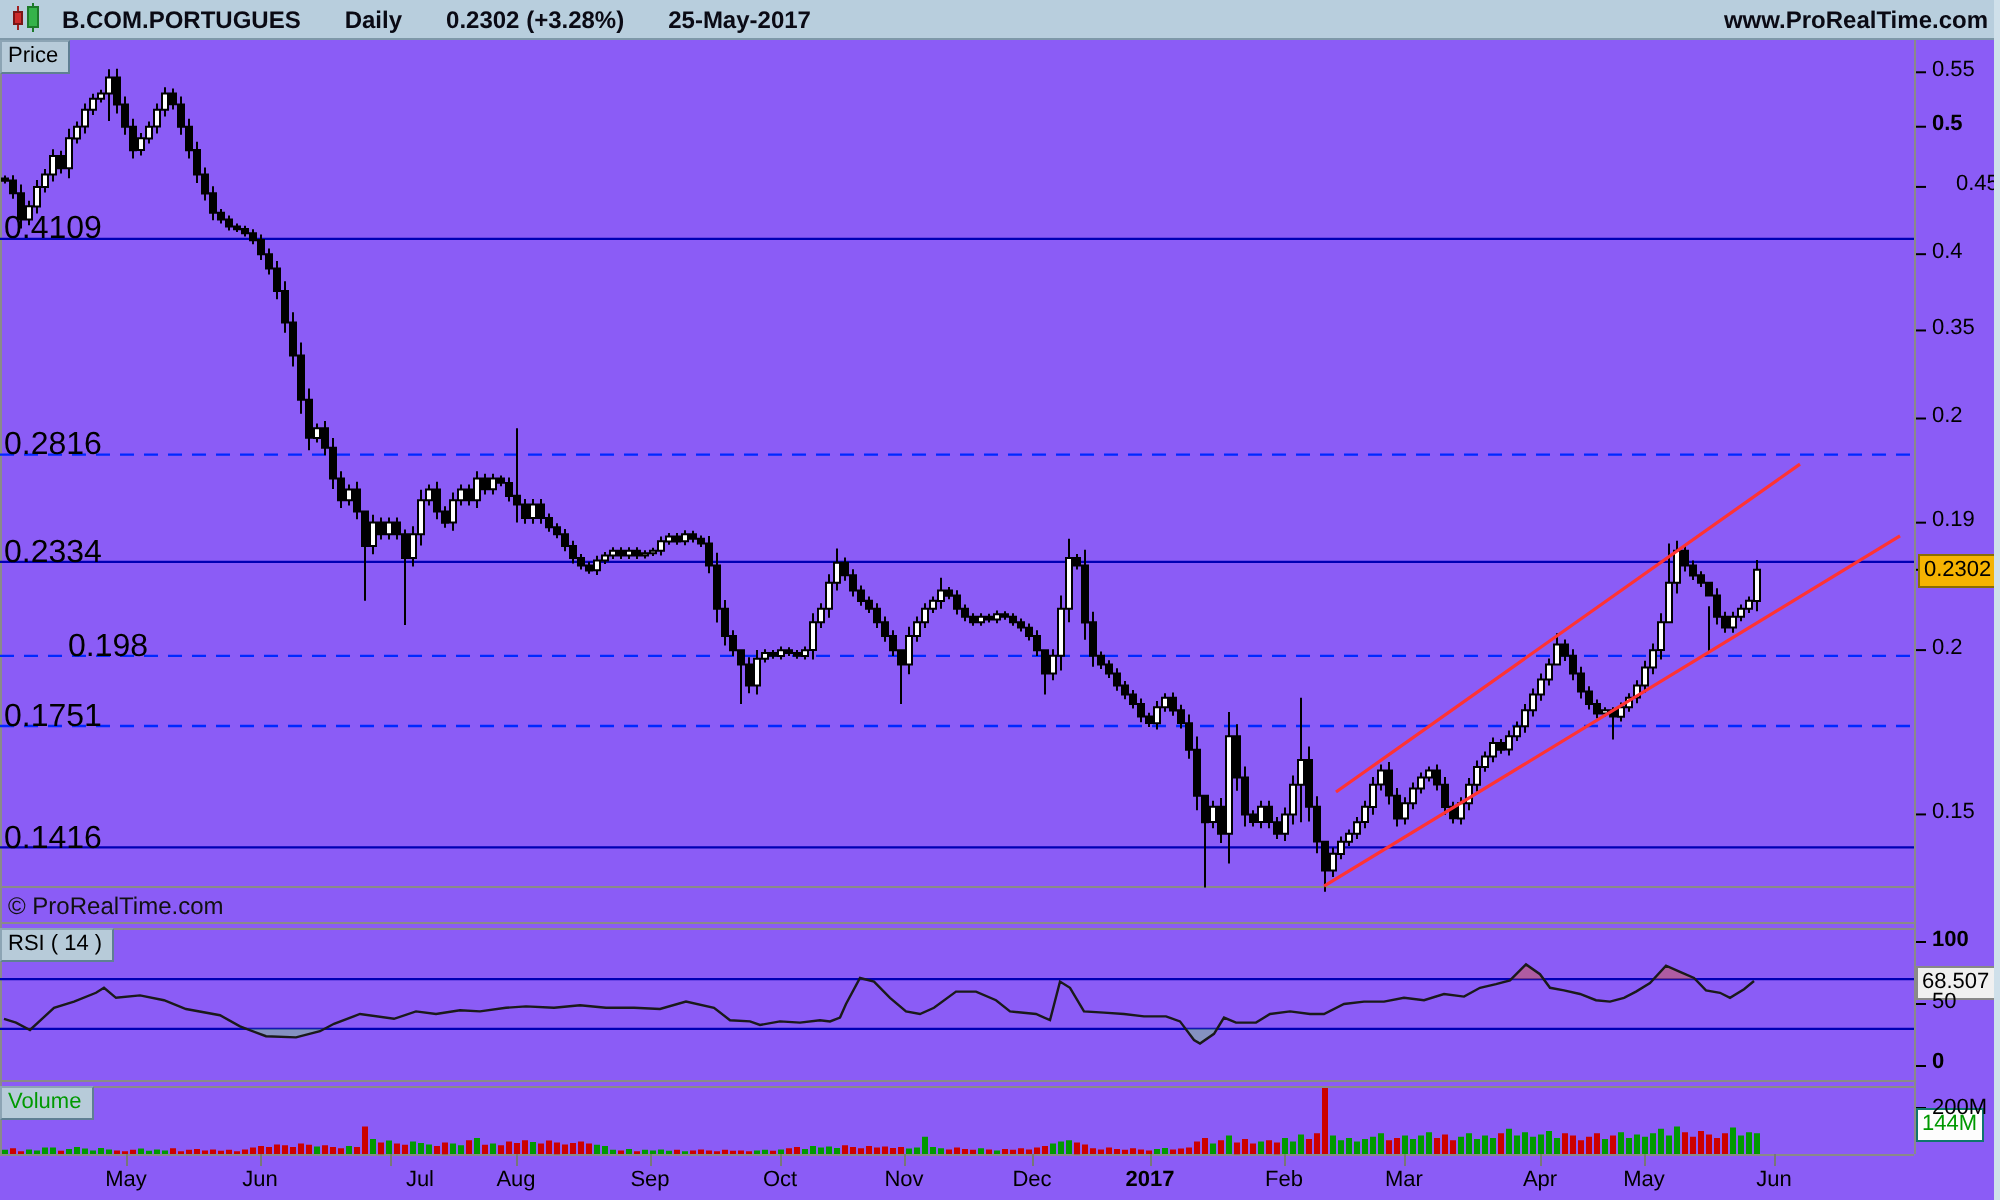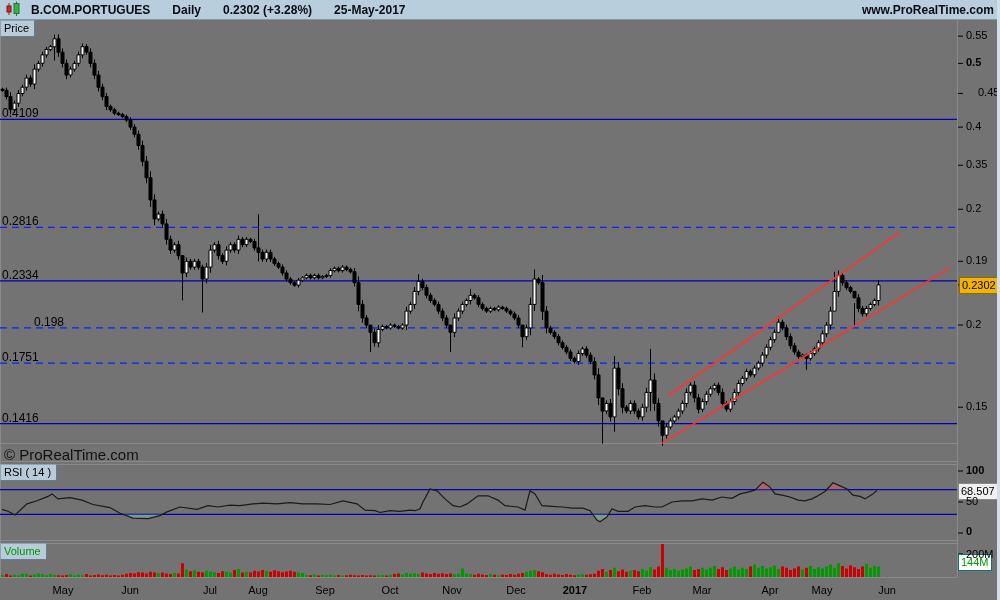--- a/index.html
+++ b/index.html
@@ -1,35 +1,35 @@
 <!DOCTYPE html>
 <html><head>
 <meta charset="utf-8">
 <style>
   html,body{margin:0;padding:0;background:#fff;font-family:"Liberation Sans",sans-serif;}
-  #app{position:relative;width:1000px;height:600px;background:#737373;overflow:hidden;}
+  #app{position:relative;width:1000px;height:600px;background:#8b5cf6;overflow:hidden;}
   
   #topbar{position:absolute;left:0;top:0;width:1000px;height:19px;background:#b8cedd;
     border-bottom:1px solid #7e98a8;display:flex;align-items:center;font-size:12px;font-weight:bold;color:#0a0a14;}
   #topbar .seg{margin-right:22px;white-space:nowrap;}
   #candle-ico{margin:0 8px 0 6px;display:inline-block;}
   #site{margin-left:auto;margin-right:6px;}
   
   .tab{position:absolute;left:0;background:#b7cbd9;border:1px solid #8ca4b4;border-right:1px solid #5f7f93;
     border-bottom:1px solid #5f7f93;font-size:11px;color:#000;padding:1px 5px 2px 3px;white-space:nowrap;}
   #tab-price{top:20px;}
   #tab-rsi{top:464px;}
   #tab-volume{top:543px;color:#009900;}
-  #copyright{position:absolute;left:4px;top:446px;font-size:15px;color:#111;}
+  #copyright{position:absolute;left:4px;top:446px;font-size:12px;color:#111;}
   
   #chart-svg{position:absolute;left:0;top:0;}
   
   .axlab{position:absolute;font-size:11px;color:#000;white-space:nowrap;}
   .axlab.b{font-weight:bold;}
-  .lvl{position:absolute;font-size:12px;color:#000;}
+  .lvl{position:absolute;font-size:16px;color:#000;}
   .month{position:absolute;top:584px;width:44px;text-align:center;font-size:11px;color:#000;}
   .month.b{font-weight:bold;}
   
   .badge{position:absolute;font-size:11px;line-height:13px;padding:1px 2px;}
   #price-badge{left:959px;top:277px;background:#f5b301;border:1px solid #8a6d00;color:#000;}
   #rsi-badge{left:958px;top:483px;background:#f0f0f0;border:1px solid #888;color:#000;}
   #vol-badge{left:958px;top:554px;background:#fdfdfd;border:1px solid #0f766e;color:#009900;}
   #right-strip{position:absolute;right:0;top:0;width:3px;height:600px;background:#cfe0ea;}
 </style>
 </head>

